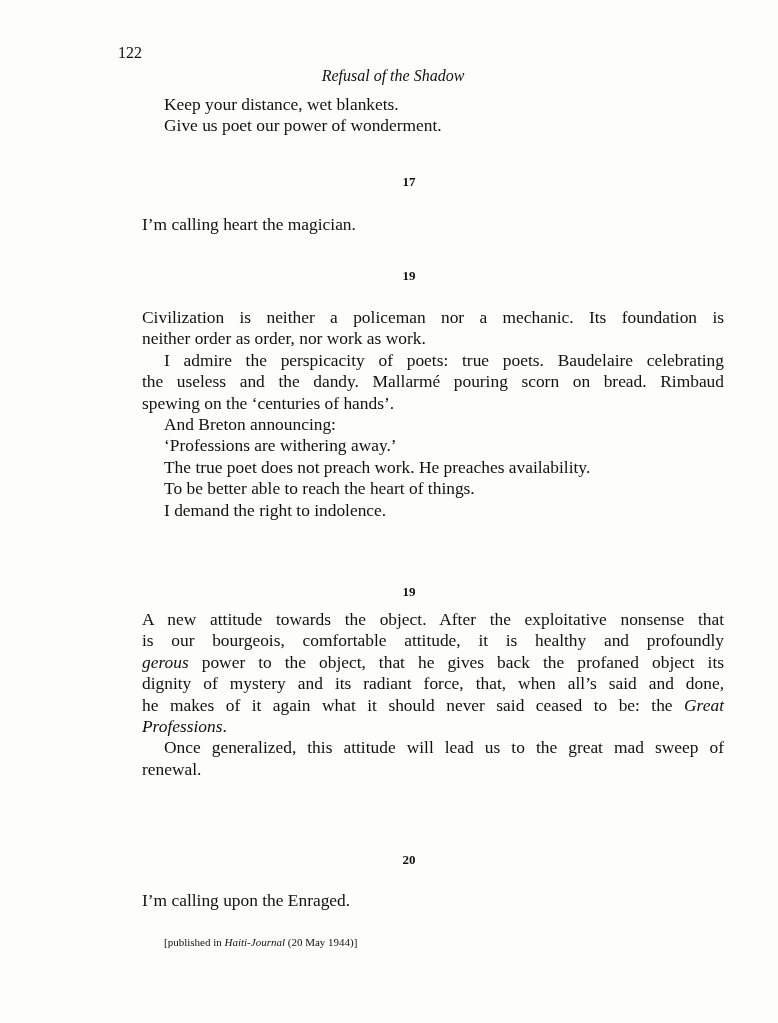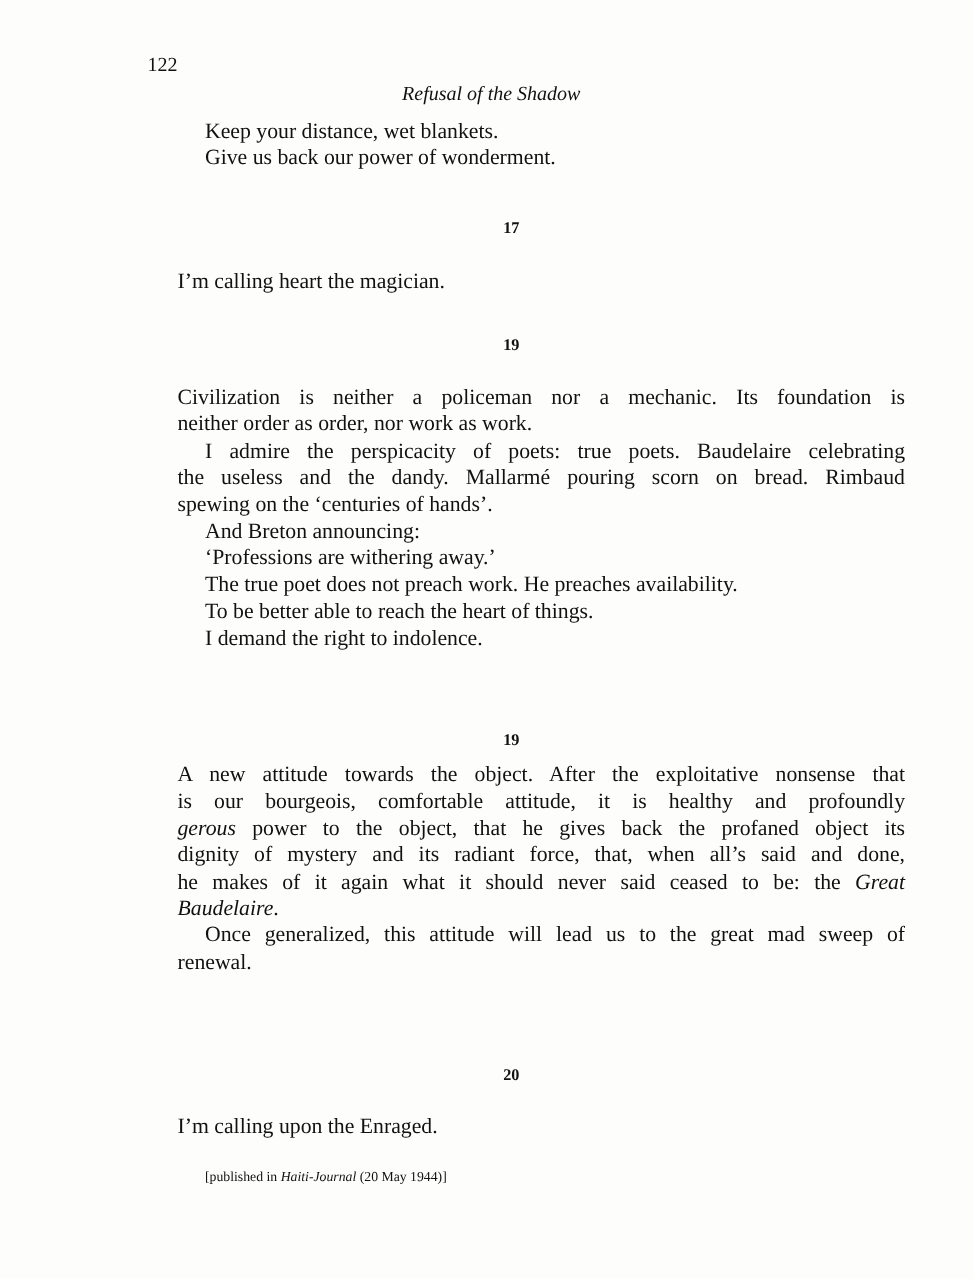--- a/index.html
+++ b/index.html
@@ -26,21 +26,21 @@
 
 <div class="page">
 
   <div class="runhead">
     <span class="pageno">122</span>
     <span class="booktitle">Refusal of the Shadow</span>
   </div>
 
   <div class="body" style="top:94px;">
     <span class="line indent">Keep your distance, wet blankets.</span>
-    <span class="line indent">Give us back our power of wonderment.</span>
+    <span class="line indent">Give us poet our power of wonderment.</span>
   </div>
 
   <div class="secnum" style="top:174px;">17</div>
   <div class="body" style="top:214px;">
     <span class="line">I’m calling heart the magician.</span>
   </div>
 
   <div class="secnum" style="top:268px;">19</div>
   <div class="body" style="top:307px;">
     <span class="line just">Civilization is neither a policeman nor a mechanic. Its foundation is</span>
@@ -55,21 +55,21 @@
     <span class="line indent">I demand the right to indolence.</span>
   </div>
 
   <div class="secnum" style="top:572px;margin-top:12px;">19</div>
   <div class="body" style="top:609px;">
     <span class="line just">A new attitude towards the object. After the exploitative nonsense that</span>
     <span class="line just">is our bourgeois, comfortable attitude, it is healthy and profoundly</span>
     <span class="line just"><span class="i">gerous</span><span> power to the object, that he gives back the profaned object its</span></span>
     <span class="line just">dignity of mystery and its radiant force, that, when all’s said and done,</span>
     <span class="line just"><span>he makes of it again what it should never said ceased to be: the </span><span class="i">Great</span></span>
-    <span class="line"><span class="i">Baudelaire</span><span>.</span></span>
+    <span class="line"><span class="i">Professions</span><span>.</span></span>
     <span class="line indent just">Once generalized, this attitude will lead us to the great mad sweep of</span>
     <span class="line">renewal.</span>
   </div>
 
   <div class="secnum" style="top:852px;">20</div>
   <div class="body" style="top:890px;">
     <span class="line">I’m calling upon the Enraged.</span>
   </div>
 
   <div class="body note" style="top:932px;">

